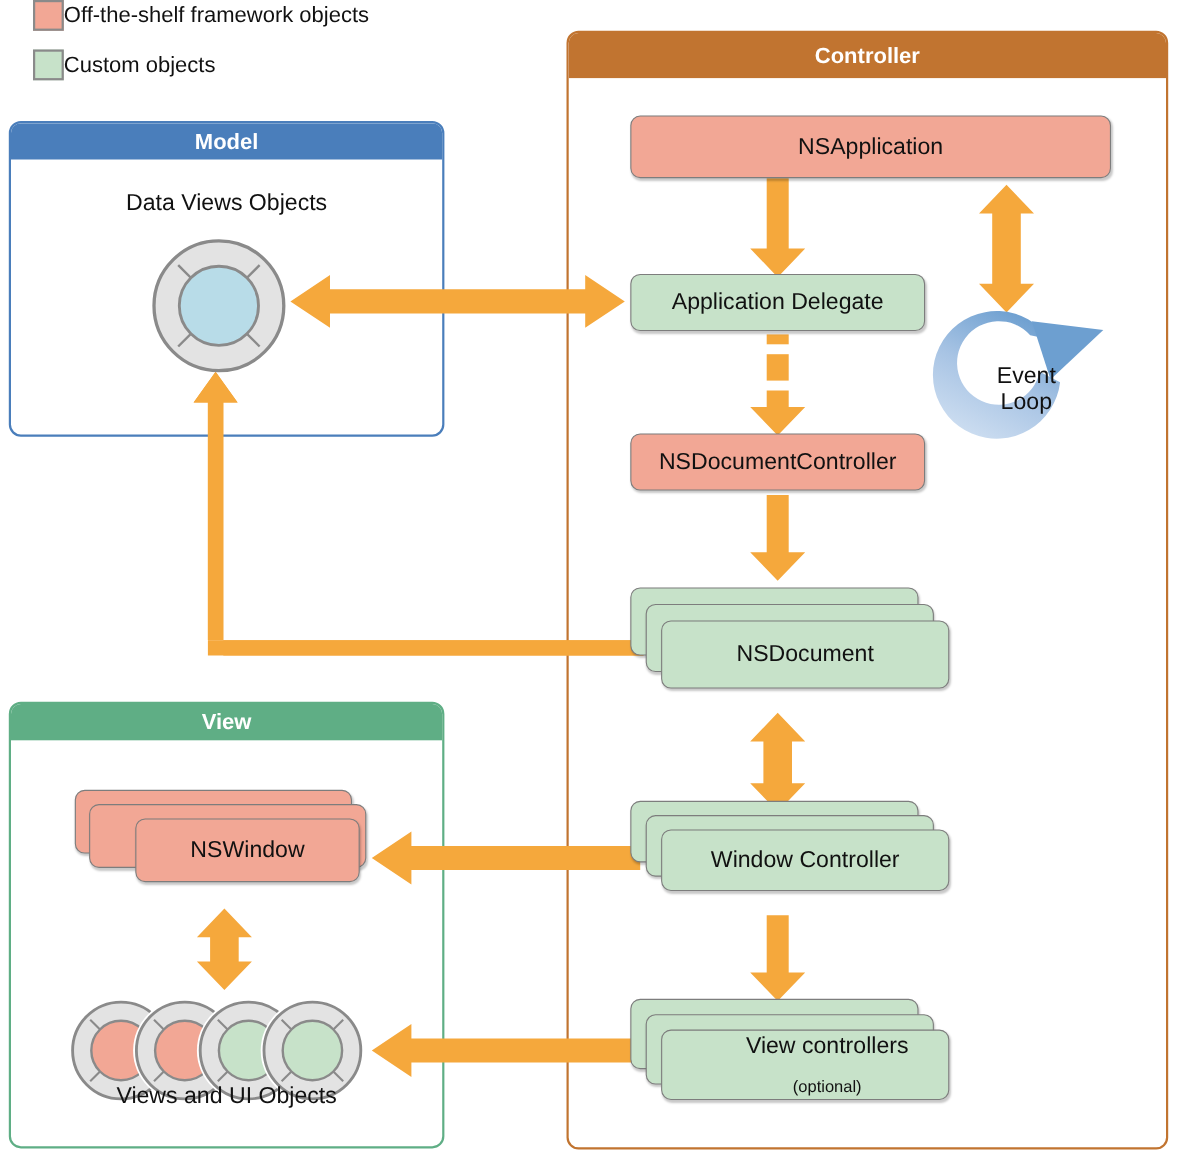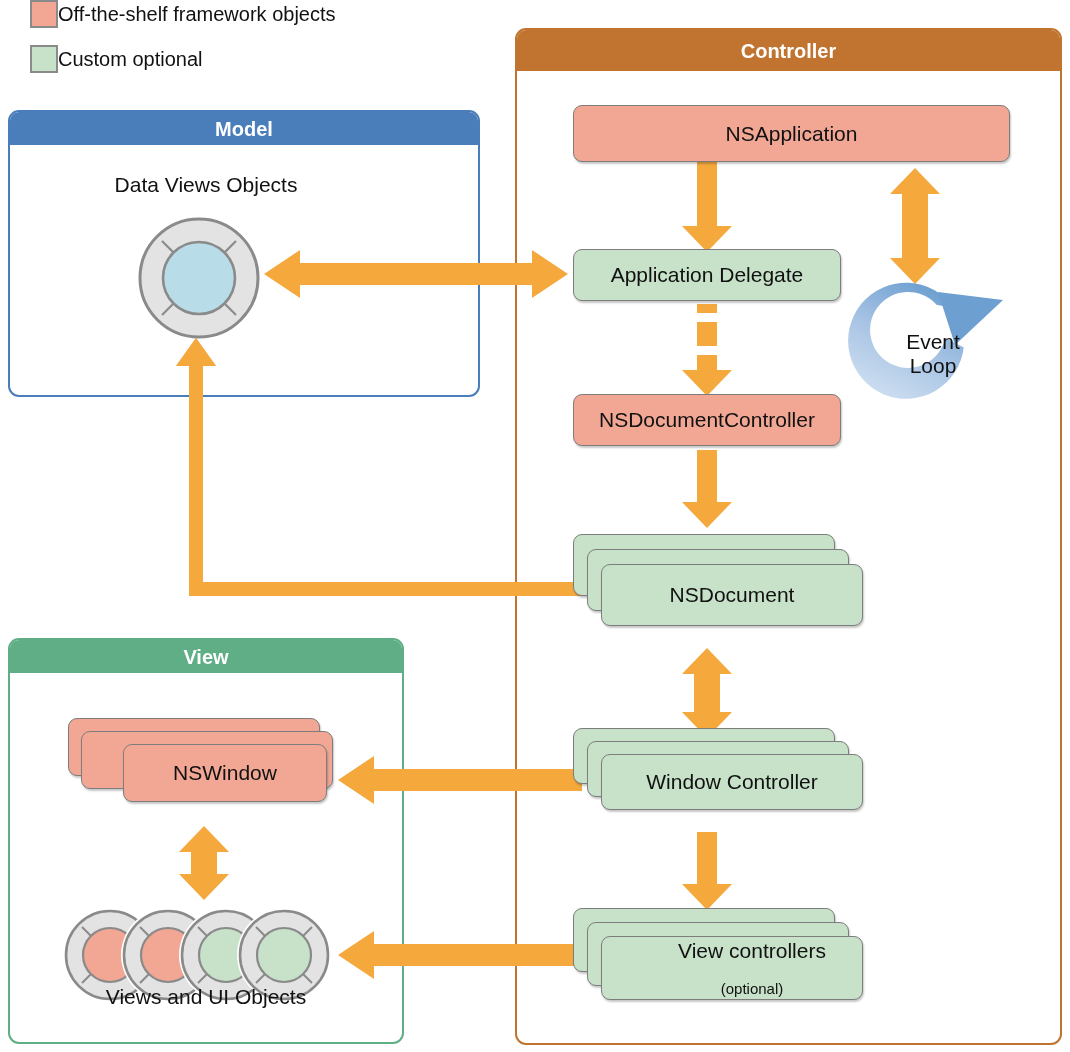--- a/index.html
+++ b/index.html
@@ -73,24 +73,24 @@
 <body>
 
 <div id="stage">
 
   <div class="legend-row" style="left:30px; top:0px;">
     <div class="legend-swatch" style="background:#F2A795;"></div>
     <div class="legend-label">Off-the-shelf framework objects</div>
   </div>
   <div class="legend-row" style="left:30px; top:45px;">
     <div class="legend-swatch" style="background:#C7E2C9;"></div>
-    <div class="legend-label">Custom optional</div>
-  </div>
-
-  <div class="frame" style="left:8px; top:110px; width:472px; height:287px; border-color:#4A7EBB;">
+    <div class="legend-label">Custom objects</div>
+  </div>
+
+  <div class="frame" style="left:8px; top:110px; width:396px; height:287px; border-color:#4A7EBB;">
     <div class="frame-title" style="height:33px; background:#4A7EBB;">Model</div>
   </div>
   <div class="plain-label" style="left:8px; top:173px; width:396px;">Data Views Objects</div>
 
   <div class="frame" style="left:8px; top:638px; width:396px; height:406px; border-color:#5FAE85;">
     <div class="frame-title" style="height:33px; background:#5FAE85;">View</div>
   </div>
 
   <div class="frame" style="left:515px; top:28px; width:547px; height:1017px; border-color:#C17430;">
     <div class="frame-title" style="height:41px; background:#C17430;">Controller</div>

